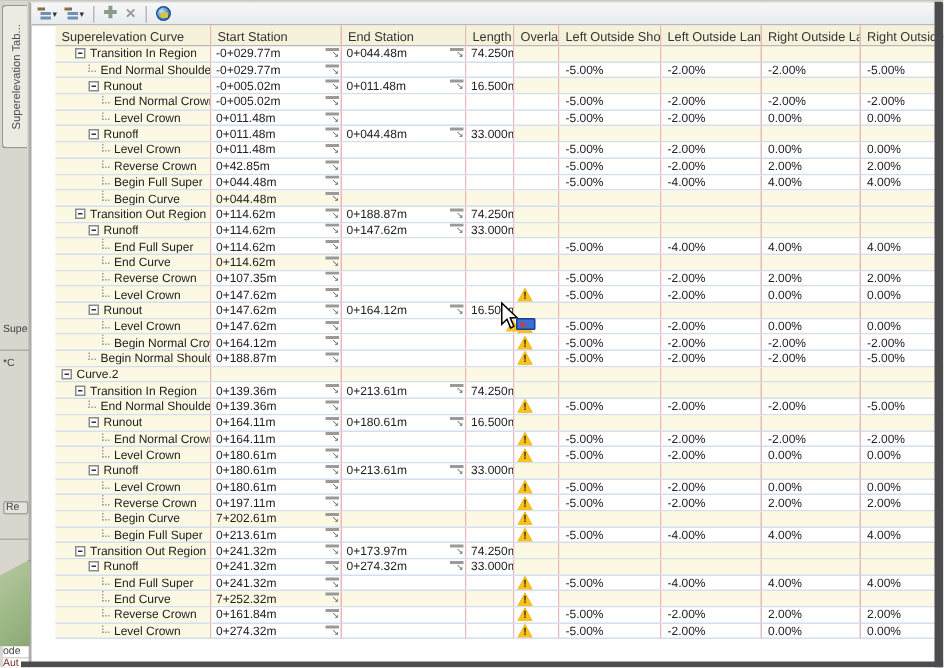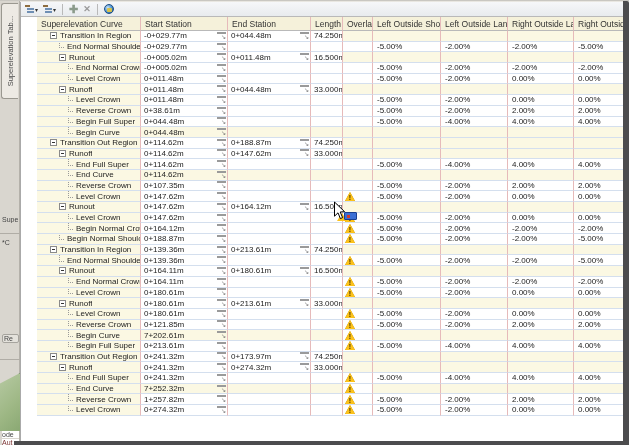--- a/index.html
+++ b/index.html
@@ -333,21 +333,21 @@
             <div class="cell cw" style="width: 66px; flex: 0 0 auto;">
               <div class="val pct">0.00%</div>
             </div>
           </div>
           <div class="row" style="height: 10.7px;">
             <div class="cell cy" style="width: 104px; flex: 0 0 auto; padding-left: 31px;">
               <div class="conn"></div>
               <div class="lbl">Reverse Crown</div>
             </div>
             <div class="cell cw" style="width: 87px; flex: 0 0 auto;">
-              <div class="val">0+38.61m</div>
+              <div class="val">0+42.85m</div>
               <div class="picker">↘</div>
             </div>
             <div class="cell cw" style="width: 83px; flex: 0 0 auto;">
               <div class="val"></div>
             </div>
             <div class="cell cw" style="width: 32px; flex: 0 0 auto;">
               <div class="val"></div>
             </div>
             <div class="cell cw" style="width: 30px; flex: 0 0 auto;"></div>
             <div class="cell cw" style="width: 68px; flex: 0 0 auto;">
@@ -716,20 +716,48 @@
               <div class="val pct">-2.00%</div>
             </div>
             <div class="cell cw" style="width: 66px; flex: 0 0 auto;">
               <div class="val pct">-2.00%</div>
             </div>
             <div class="cell cw" style="width: 66px; flex: 0 0 auto;">
               <div class="val pct">-5.00%</div>
             </div>
           </div>
           <div class="row" style="height: 10.7px;">
+            <div class="cell cy" style="width: 104px; flex: 0 0 auto; padding-left: 4px;">
+              <div class="treebox"></div>
+              <div class="lbl">Curve.2</div>
+            </div>
+            <div class="cell cy" style="width: 87px; flex: 0 0 auto;">
+              <div class="val"></div>
+            </div>
+            <div class="cell cy" style="width: 83px; flex: 0 0 auto;">
+              <div class="val"></div>
+            </div>
+            <div class="cell cy" style="width: 32px; flex: 0 0 auto;">
+              <div class="val"></div>
+            </div>
+            <div class="cell cy" style="width: 30px; flex: 0 0 auto;"></div>
+            <div class="cell cy" style="width: 68px; flex: 0 0 auto;">
+              <div class="val pct"></div>
+            </div>
+            <div class="cell cy" style="width: 67px; flex: 0 0 auto;">
+              <div class="val pct"></div>
+            </div>
+            <div class="cell cy" style="width: 66px; flex: 0 0 auto;">
+              <div class="val pct"></div>
+            </div>
+            <div class="cell cy" style="width: 66px; flex: 0 0 auto;">
+              <div class="val pct"></div>
+            </div>
+          </div>
+          <div class="row" style="height: 10.7px;">
             <div class="cell cy" style="width: 104px; flex: 0 0 auto; padding-left: 13px;">
               <div class="treebox"></div>
               <div class="lbl">Transition In Region</div>
             </div>
             <div class="cell cw" style="width: 87px; flex: 0 0 auto;">
               <div class="val">0+139.36m</div>
               <div class="picker">↘</div>
             </div>
             <div class="cell cw" style="width: 83px; flex: 0 0 auto;">
               <div class="val">0+213.61m</div>
@@ -935,21 +963,21 @@
             <div class="cell cw" style="width: 66px; flex: 0 0 auto;">
               <div class="val pct">0.00%</div>
             </div>
           </div>
           <div class="row" style="height: 10.7px;">
             <div class="cell cy" style="width: 104px; flex: 0 0 auto; padding-left: 31px;">
               <div class="conn"></div>
               <div class="lbl">Reverse Crown</div>
             </div>
             <div class="cell cw" style="width: 87px; flex: 0 0 auto;">
-              <div class="val">0+121.85m</div>
+              <div class="val">0+197.11m</div>
               <div class="picker">↘</div>
             </div>
             <div class="cell cw" style="width: 83px; flex: 0 0 auto;">
               <div class="val"></div>
             </div>
             <div class="cell cw" style="width: 32px; flex: 0 0 auto;">
               <div class="val"></div>
             </div>
             <div class="cell cw" style="width: 30px; flex: 0 0 auto;">
               <div class="warn"></div>
@@ -1150,21 +1178,21 @@
             <div class="cell cy" style="width: 66px; flex: 0 0 auto;">
               <div class="val pct"></div>
             </div>
           </div>
           <div class="row" style="height: 10.7px;">
             <div class="cell cy" style="width: 104px; flex: 0 0 auto; padding-left: 31px;">
               <div class="conn"></div>
               <div class="lbl">Reverse Crown</div>
             </div>
             <div class="cell cw" style="width: 87px; flex: 0 0 auto;">
-              <div class="val">1+257.82m</div>
+              <div class="val">0+161.84m</div>
               <div class="picker">↘</div>
             </div>
             <div class="cell cw" style="width: 83px; flex: 0 0 auto;">
               <div class="val"></div>
             </div>
             <div class="cell cw" style="width: 32px; flex: 0 0 auto;">
               <div class="val"></div>
             </div>
             <div class="cell cw" style="width: 30px; flex: 0 0 auto;">
               <div class="warn"></div>

